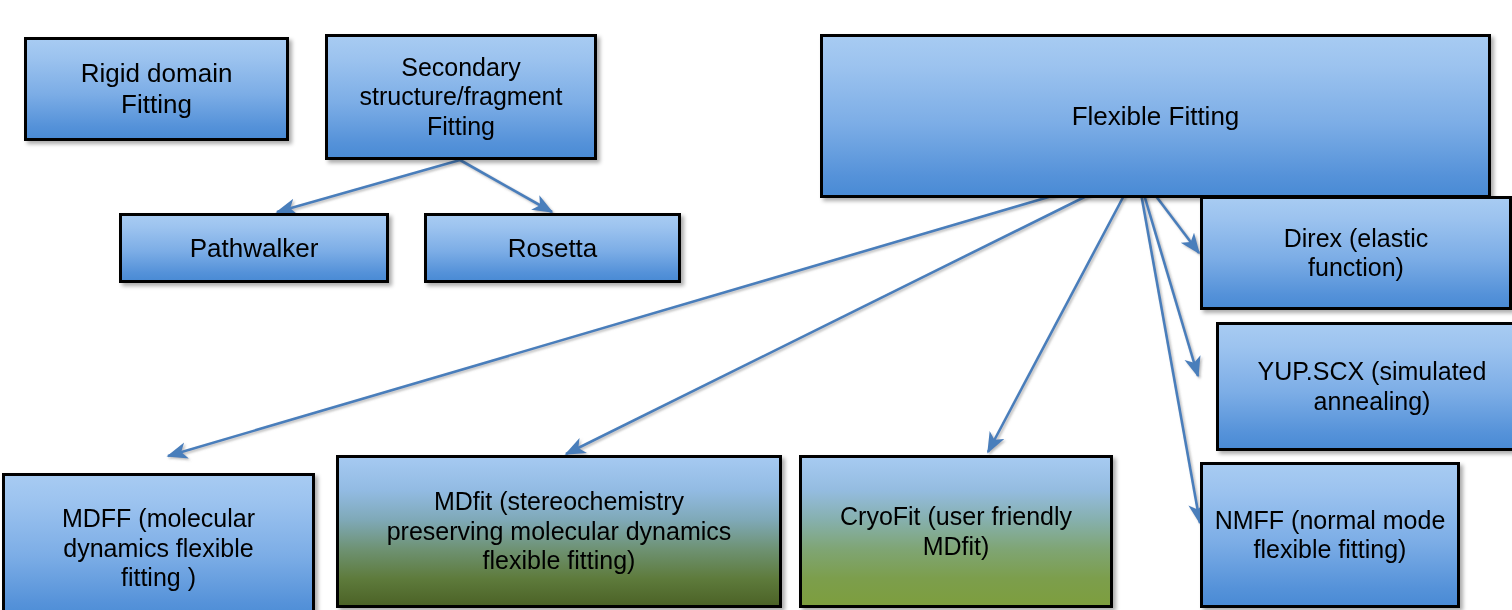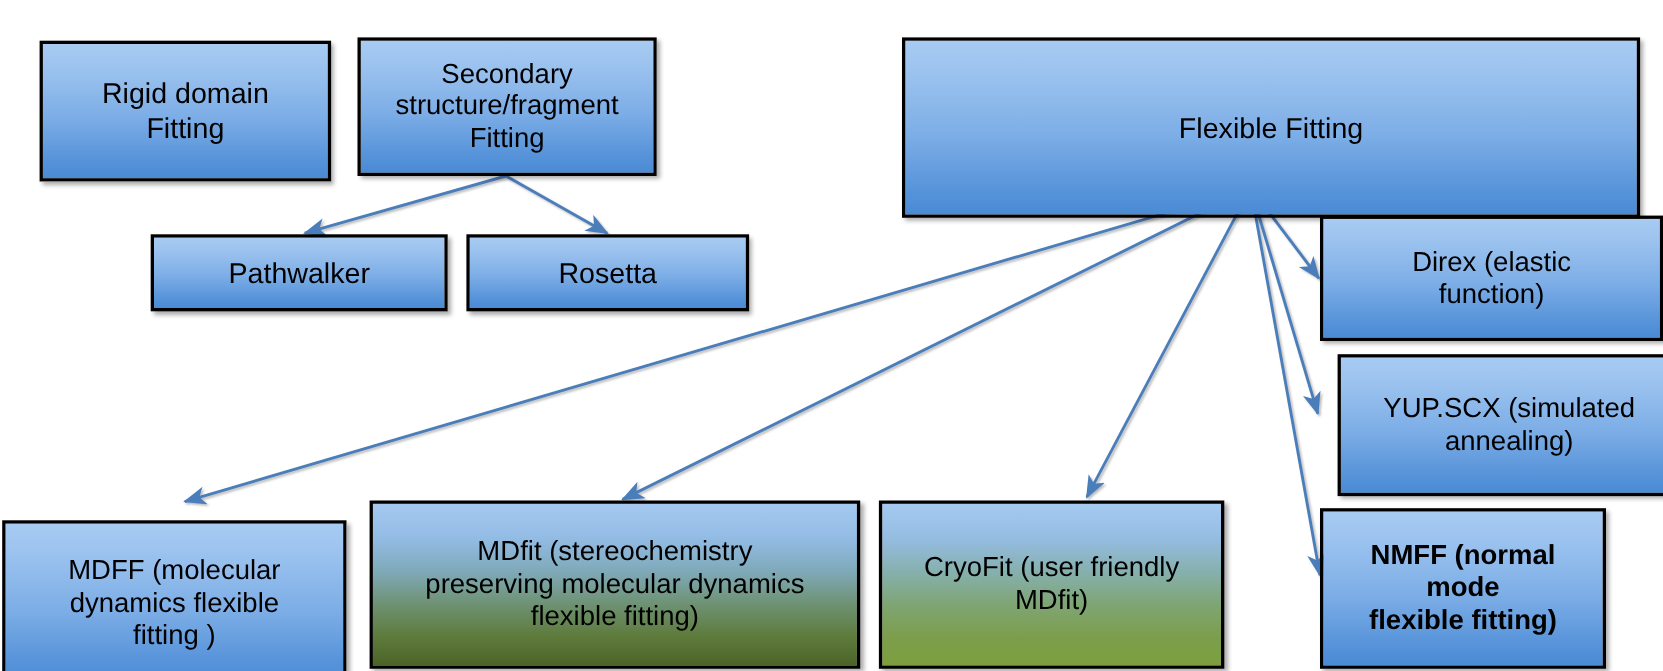--- a/index.html
+++ b/index.html
@@ -70,37 +70,37 @@
         <line x1="1137" y1="171" x2="168" y2="456" stroke="#4A7EBB" stroke-width="2.6" marker-end="url(#arrowhead)"></line>
         <line x1="1137" y1="171" x2="566" y2="454" stroke="#4A7EBB" stroke-width="2.6" marker-end="url(#arrowhead)"></line>
         <line x1="1137" y1="171" x2="988" y2="452" stroke="#4A7EBB" stroke-width="2.6" marker-end="url(#arrowhead)"></line>
         <line x1="1137" y1="171" x2="1199" y2="253" stroke="#4A7EBB" stroke-width="2.6" marker-end="url(#arrowhead)"></line>
         <line x1="1137" y1="171" x2="1198" y2="376" stroke="#4A7EBB" stroke-width="2.6" marker-end="url(#arrowhead)"></line>
         <line x1="1137" y1="171" x2="1200" y2="523" stroke="#4A7EBB" stroke-width="2.6" marker-end="url(#arrowhead)"></line>
       </g>
   </svg>
 
   <div id="nodes-layer">
-      <div class="node grad-blue" style="left: 24px; top: 37px; width: 265px; height: 128px; font-size: 26px; margin-left: 12px;">Rigid domain
+      <div class="node grad-blue" style="left: 24px; top: 37px; width: 265px; height: 104px; font-size: 26px;">Rigid domain
 Fitting</div>
       <div class="node grad-blue" style="left: 325px; top: 34px; width: 272px; height: 126px; font-size: 25px;">Secondary
 structure/fragment
 Fitting</div>
       <div class="node grad-blue" style="left: 820px; top: 34px; width: 671px; height: 164px; font-size: 26px;">Flexible Fitting</div>
-      <div class="node grad-blue" style="left: 137px; top: 213px; width: 270px; height: 70px; font-size: 26px;">Pathwalker</div>
+      <div class="node grad-blue" style="left: 119px; top: 213px; width: 270px; height: 70px; font-size: 26px;">Pathwalker</div>
       <div class="node grad-blue" style="left: 424px; top: 213px; width: 257px; height: 70px; font-size: 26px;">Rosetta</div>
       <div class="node grad-blue" style="left: 1200px; top: 196px; width: 312px; height: 114px; font-size: 25px;">Direx (elastic
 function)</div>
       <div class="node grad-blue" style="left: 1216px; top: 322px; width: 312px; height: 129px; font-size: 25px;">YUP.SCX (simulated
 annealing)</div>
       <div class="node grad-blue" style="left: 2px; top: 457px; width: 313px; height: 151px; font-size: 25px; margin-top: 16px;">MDFF (molecular
 dynamics flexible
 fitting )</div>
       <div class="node grad-blue-green" style="left: 336px; top: 455px; width: 446px; height: 153px; font-size: 25px;">MDfit (stereochemistry
 preserving molecular dynamics
 flexible fitting)</div>
       <div class="node grad-blue-olive" style="left: 799px; top: 455px; width: 314px; height: 153px; font-size: 25px;">CryoFit (user friendly
 MDfit)</div>
-      <div class="node grad-blue" style="left: 1200px; top: 462px; width: 260px; height: 146px; font-size: 25px; font-weight: bold;">NMFF (normal mode
+      <div class="node grad-blue" style="left: 1200px; top: 462px; width: 260px; height: 146px; font-size: 25px;">NMFF (normal mode
 flexible fitting)</div>
     </div>
 
 </div>
 
 </body></html>

